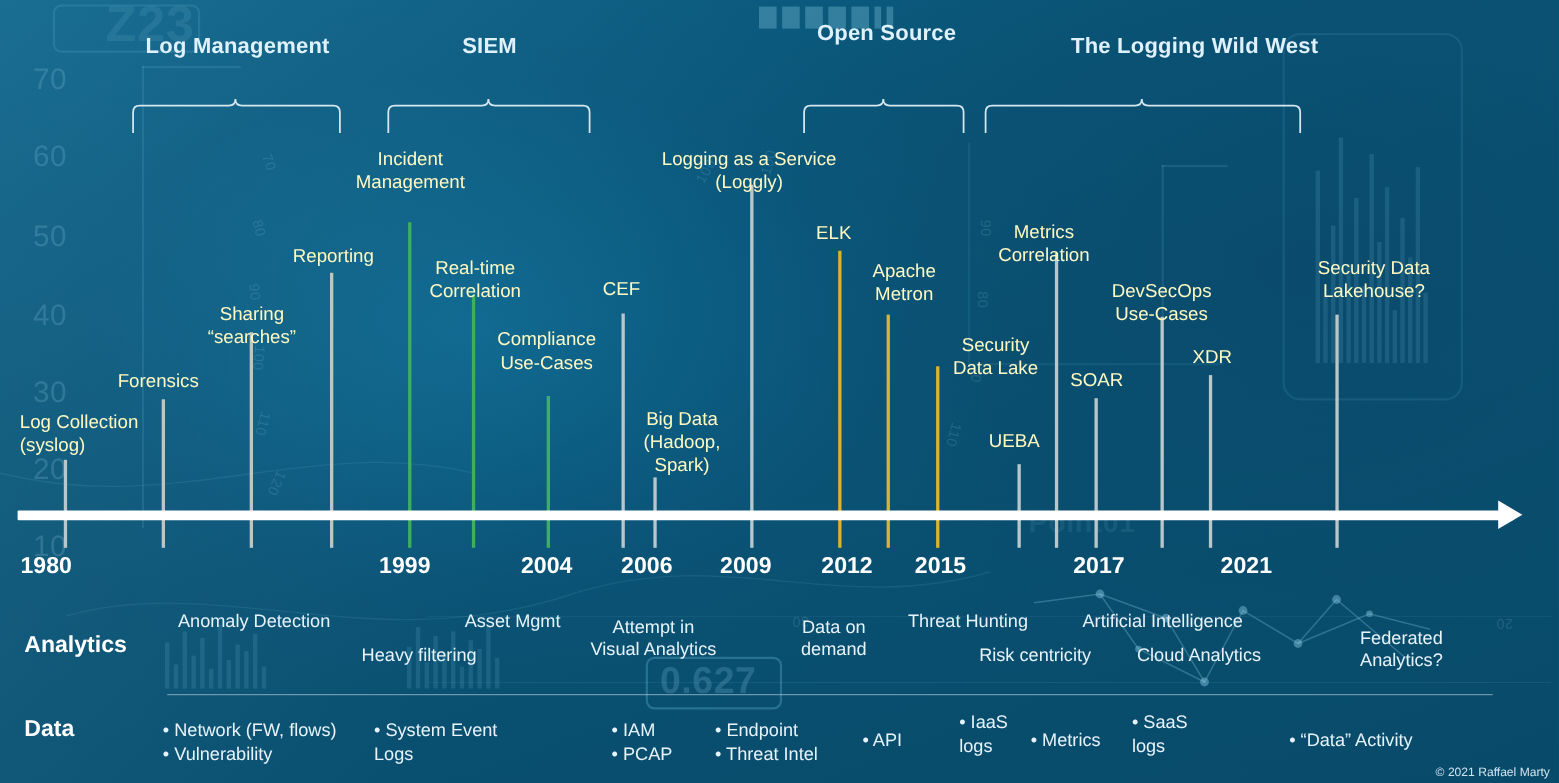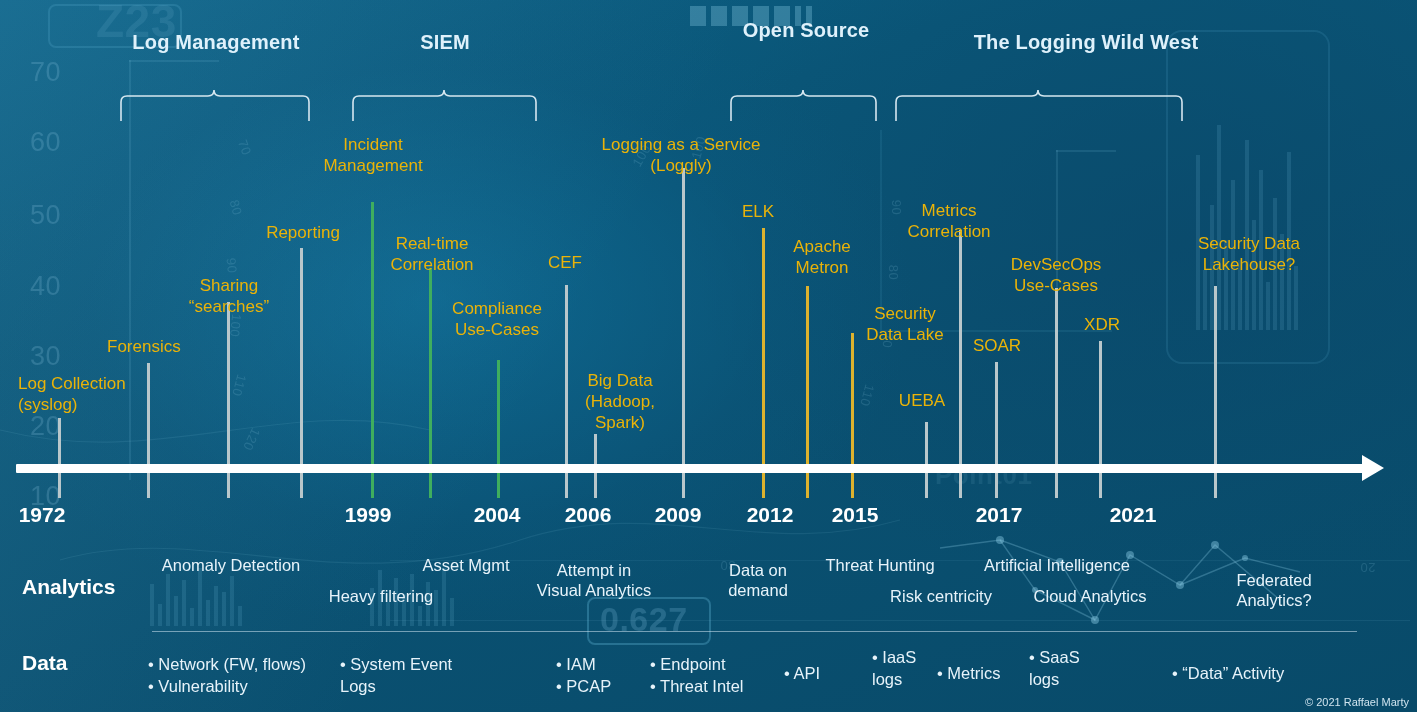--- a/index.html
+++ b/index.html
@@ -88,21 +88,21 @@
   .stem{
     position:absolute;width:3px;
   }
   .stem.grey{background:#b9c7cb;}
   .stem.green{background:#3fae5e;}
   .stem.orange{background:#ddb22e;}
 
   .evt{
     position:absolute;
     font-size:17px;line-height:21px;
-    color:#eab308;
+    color:#fef9c3;
     white-space:pre-line;
   }
   .evt.c{transform:translateX(-50%);text-align:center;}
   .evt.l{text-align:left;}
 
   .year{
     position:absolute;top:503px;
     font-size:21px;font-weight:700;color:#ffffff;
     transform:translateX(-50%);
     white-space:nowrap;
@@ -344,21 +344,21 @@
   <div class="evt c" style="left:949px;top:200px;">Metrics
 Correlation</div>
   <div class="evt c" style="left:922px;top:390px;">UEBA</div>
   <div class="evt c" style="left:997px;top:335px;">SOAR</div>
   <div class="evt c" style="left:1056px;top:254px;">DevSecOps
 Use-Cases</div>
   <div class="evt c" style="left:1102px;top:314px;">XDR</div>
   <div class="evt c" style="left:1249px;top:233px;">Security Data
 Lakehouse?</div>
 
-  <div class="year" style="left:42px;">1972</div>
+  <div class="year" style="left:42px;">1980</div>
   <div class="year" style="left:368px;">1999</div>
   <div class="year" style="left:497px;">2004</div>
   <div class="year" style="left:588px;">2006</div>
   <div class="year" style="left:678px;">2009</div>
   <div class="year" style="left:770px;">2012</div>
   <div class="year" style="left:855px;">2015</div>
   <div class="year" style="left:999px;">2017</div>
   <div class="year" style="left:1133px;">2021</div>
 
   <div class="rowlabel" style="left:22px;top:575px;">Analytics</div>

